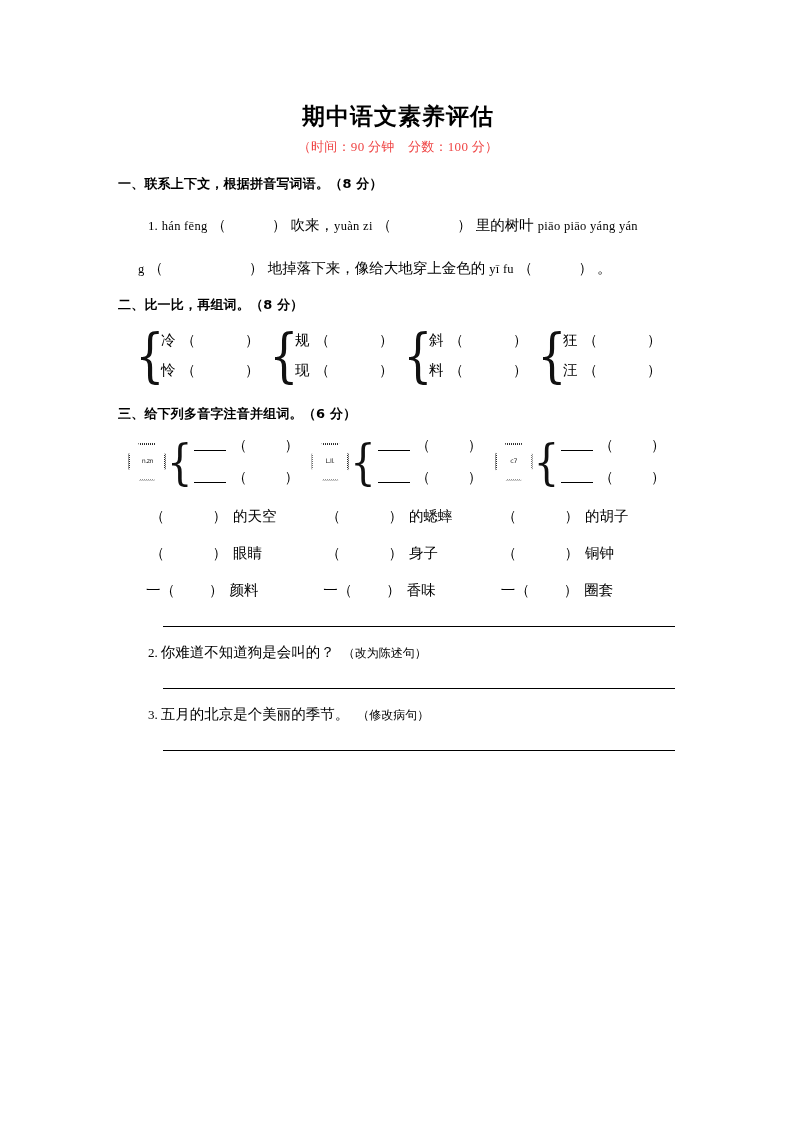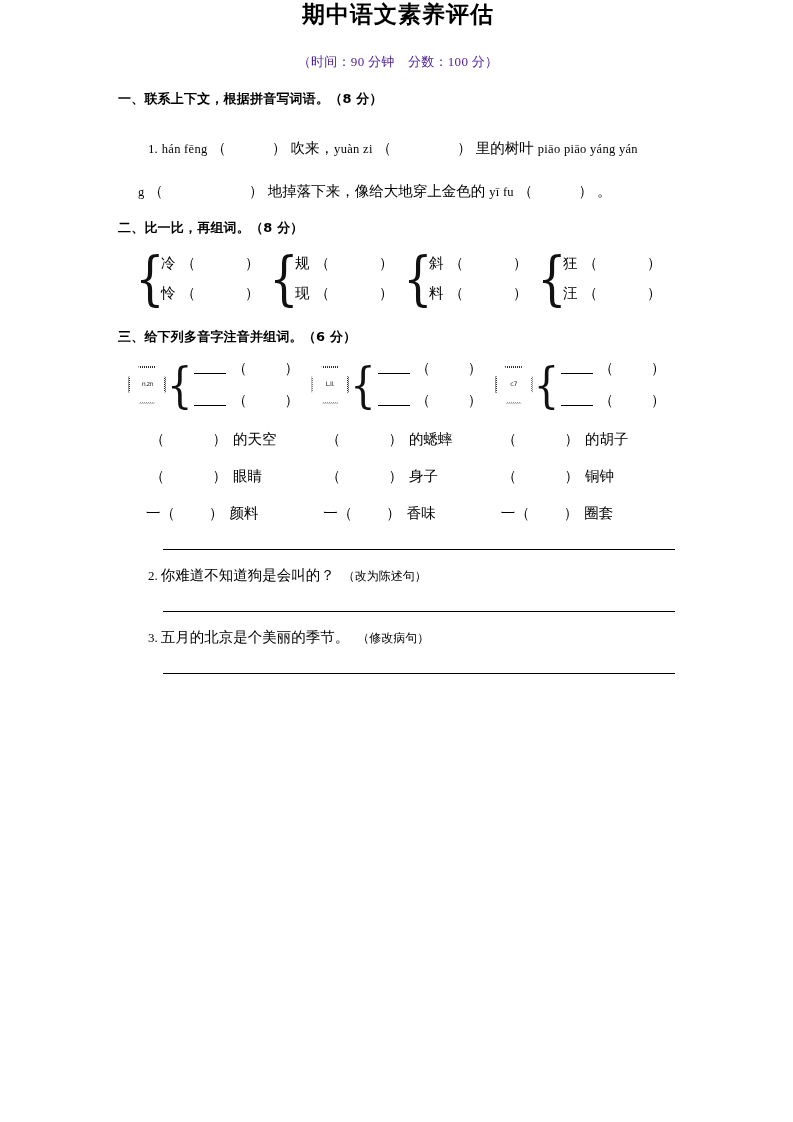--- a/index.html
+++ b/index.html
@@ -29,29 +29,30 @@
     width: 560px;
   }
 
   
   .doc-title {
     text-align: center;
     font-family: "DejaVu Sans", "Liberation Sans", sans-serif;
     font-weight: bold;
     font-size: 23px;
     letter-spacing: 1px;
+    margin-top: 102px;
     margin-bottom: 0;
     line-height: 1.3;
   }
   .doc-subtitle {
     text-align: center;
     font-family: "Liberation Serif", "DejaVu Serif", serif;
     font-size: 13px;
-    color: #4c1d95;
-    margin-top: 23px;
+    color: #ef4444;
+    margin-top: 6px;
     letter-spacing: 0.3px;
   }
 
   
   .sec-head {
     font-family: "DejaVu Sans", "Liberation Sans", sans-serif;
     font-weight: bold;
     font-size: 13px;
     letter-spacing: 0.2px;
     margin-top: 19px;
@@ -83,21 +84,21 @@
   .paren {
     font-family: "DejaVu Sans", "Liberation Sans", sans-serif;
     font-size: 14.5px;
   }
   .sp-s  { display:inline-block; width: 26px; }
   .sp-m  { display:inline-block; width: 46px; }
   .sp-l  { display:inline-block; width: 66px; }
   .sp-xl { display:inline-block; width: 86px; }
 
   
-  .s1-line1 { margin-top: 32px; }
+  .s1-line1 { margin-top: 24px; }
   .s1-line2 { margin-top: 26px; padding-left: 0; margin-left: 20px; }
   .s1-line3 { margin-top: 26px; }
   .s1-line4 { margin-top: 26px; padding-left: 0; }
 
   
   .brace-grid {
     margin-top: 12px;
     display: flex;
     padding-left: 24px;
   }

